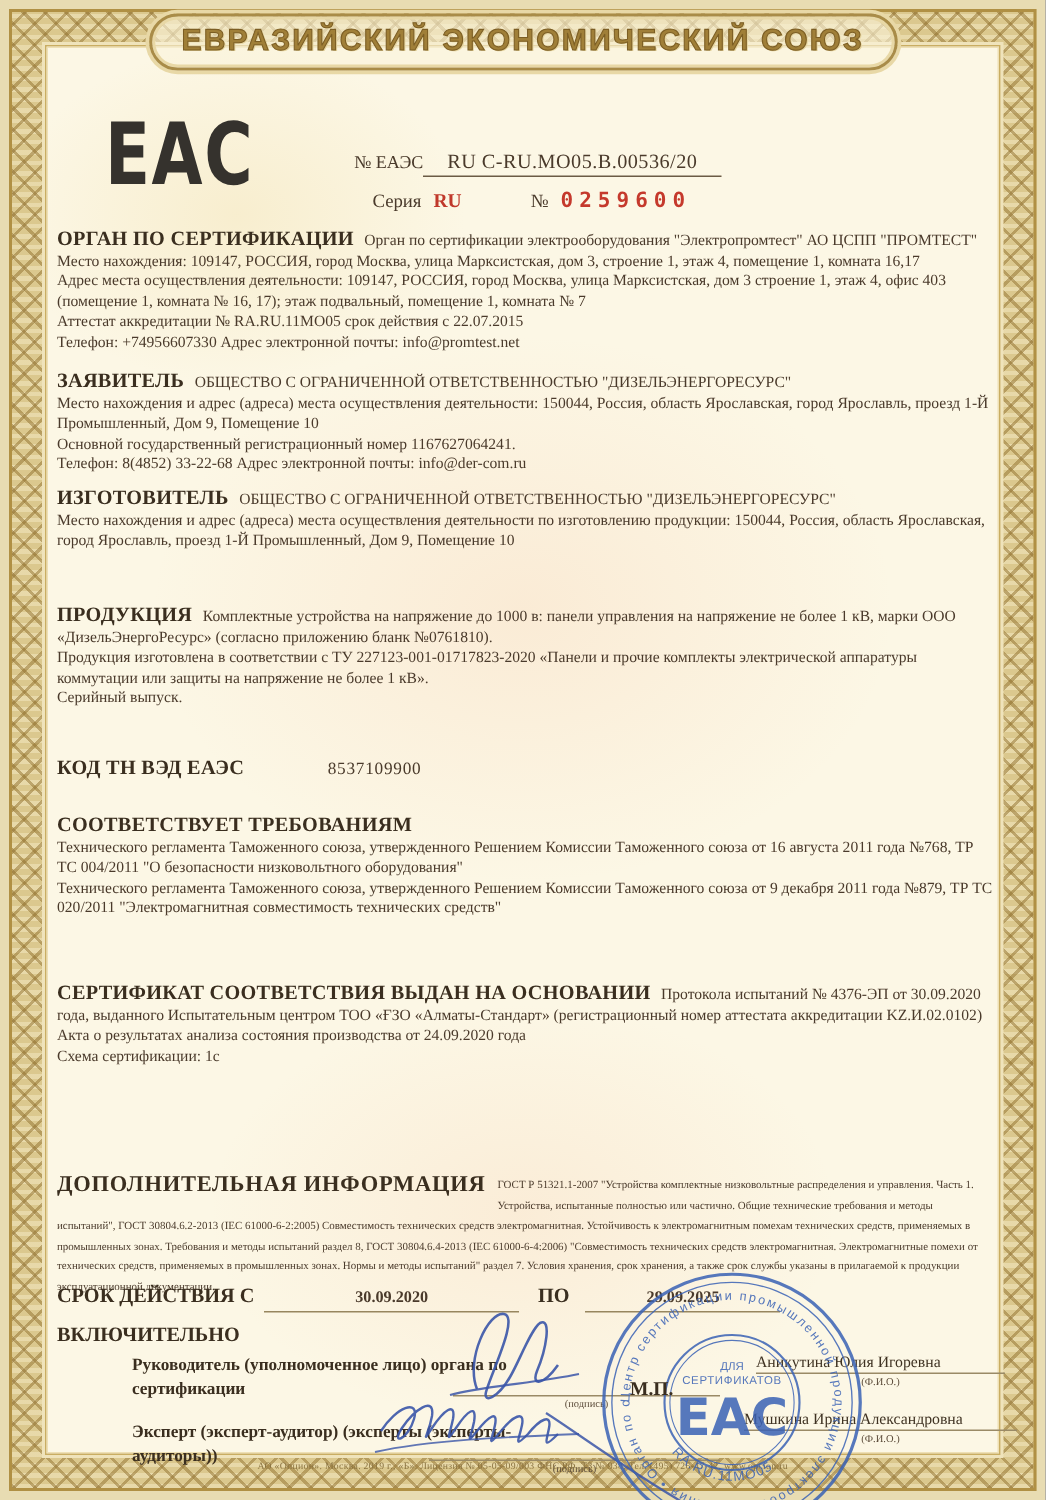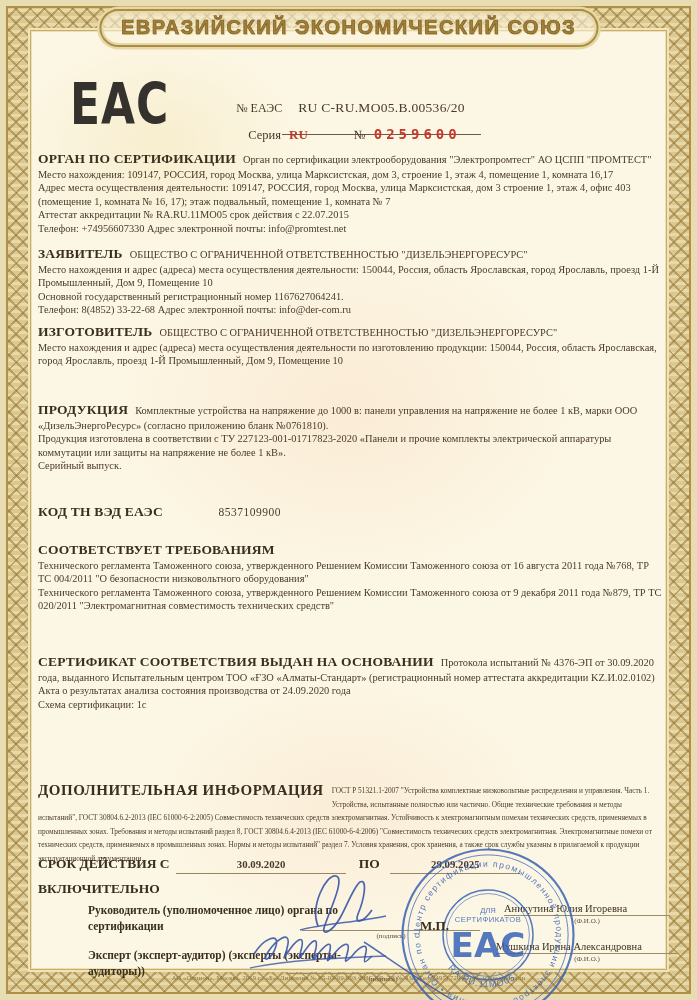--- a/index.html
+++ b/index.html
@@ -45,21 +45,21 @@
     font-family:"DejaVu Sans",sans-serif;font-weight:800;font-size:44px;line-height:1;
     transform:scaleY(1.3);transform-origin:top left;color:#35322d;letter-spacing:1px;
   }
   .cert-title{
     position:absolute;top:60px;left:0;right:0;text-align:center;
     font-family:"Liberation Sans",sans-serif;font-weight:800;font-size:22px;letter-spacing:2.5px;
     color:#b28f45;-webkit-text-stroke:.8px #86662a;text-shadow:1px 1px 0 #ead9a6;
   }
   .number-row{position:absolute;top:100px;left:0;right:0;display:flex;justify-content:center;align-items:baseline;margin-left:20px;}
   .number-label{font-size:12px;}
-  .number-value{font-size:13.5px;border-bottom:1px solid #6b5b45;padding:0 16px 18px;letter-spacing:.3px;}
+  .number-value{font-size:13.5px;border-bottom:1px solid #6b5b45;padding:0 16px 1px;letter-spacing:.3px;}
   .series-row{position:absolute;top:126px;left:0;right:0;display:flex;justify-content:center;align-items:baseline;margin-left:12px;}
   .series-label{font-size:12.5px;}
   .series-value{font-size:13px;font-weight:bold;color:#c0392b;margin-left:8px;}
   .serial-label{font-size:12.5px;margin-left:46px;}
   .serial-value{font-family:"DejaVu Sans Mono",monospace;font-size:14px;font-weight:bold;color:#c5392c;letter-spacing:4px;margin-left:8px;}
 
   
   .sec{position:absolute;left:38px;width:624px;font-size:10.4px;line-height:1.3;color:#4a3a2b;}
   .sec .h{font-family:"Liberation Serif",serif;font-weight:bold;font-size:13.5px;letter-spacing:.2px;color:#3a2e1f;margin-right:7px;text-align:center;}
   .sec .ln{margin:0;}

